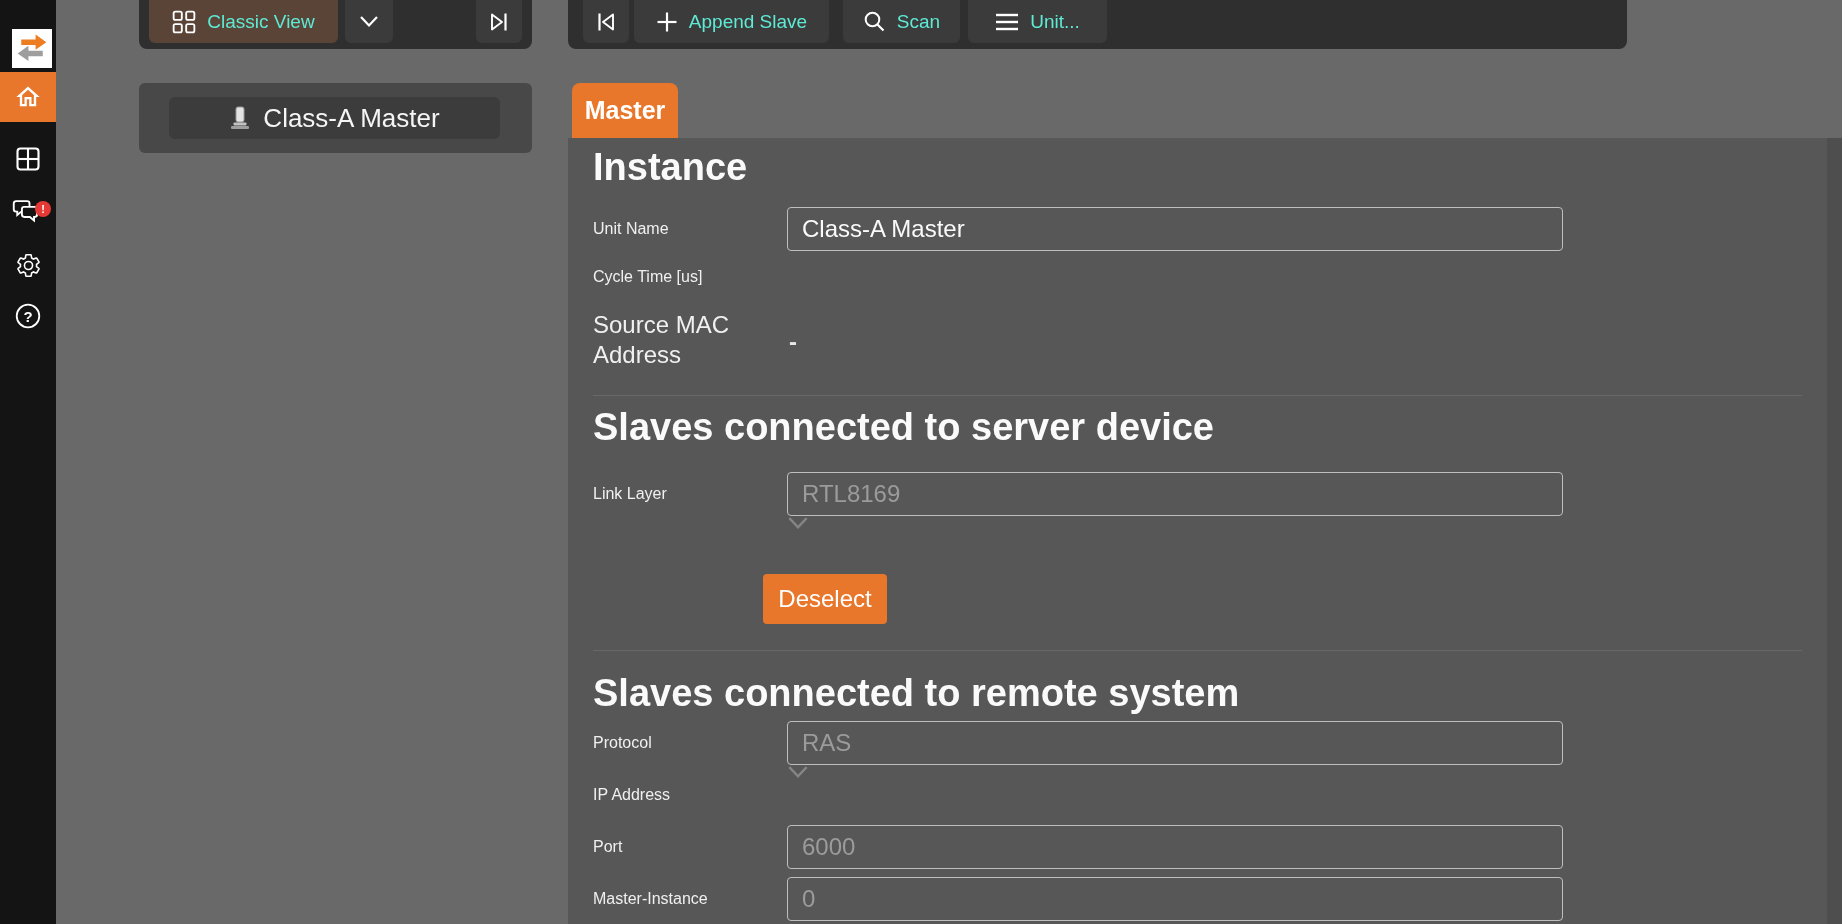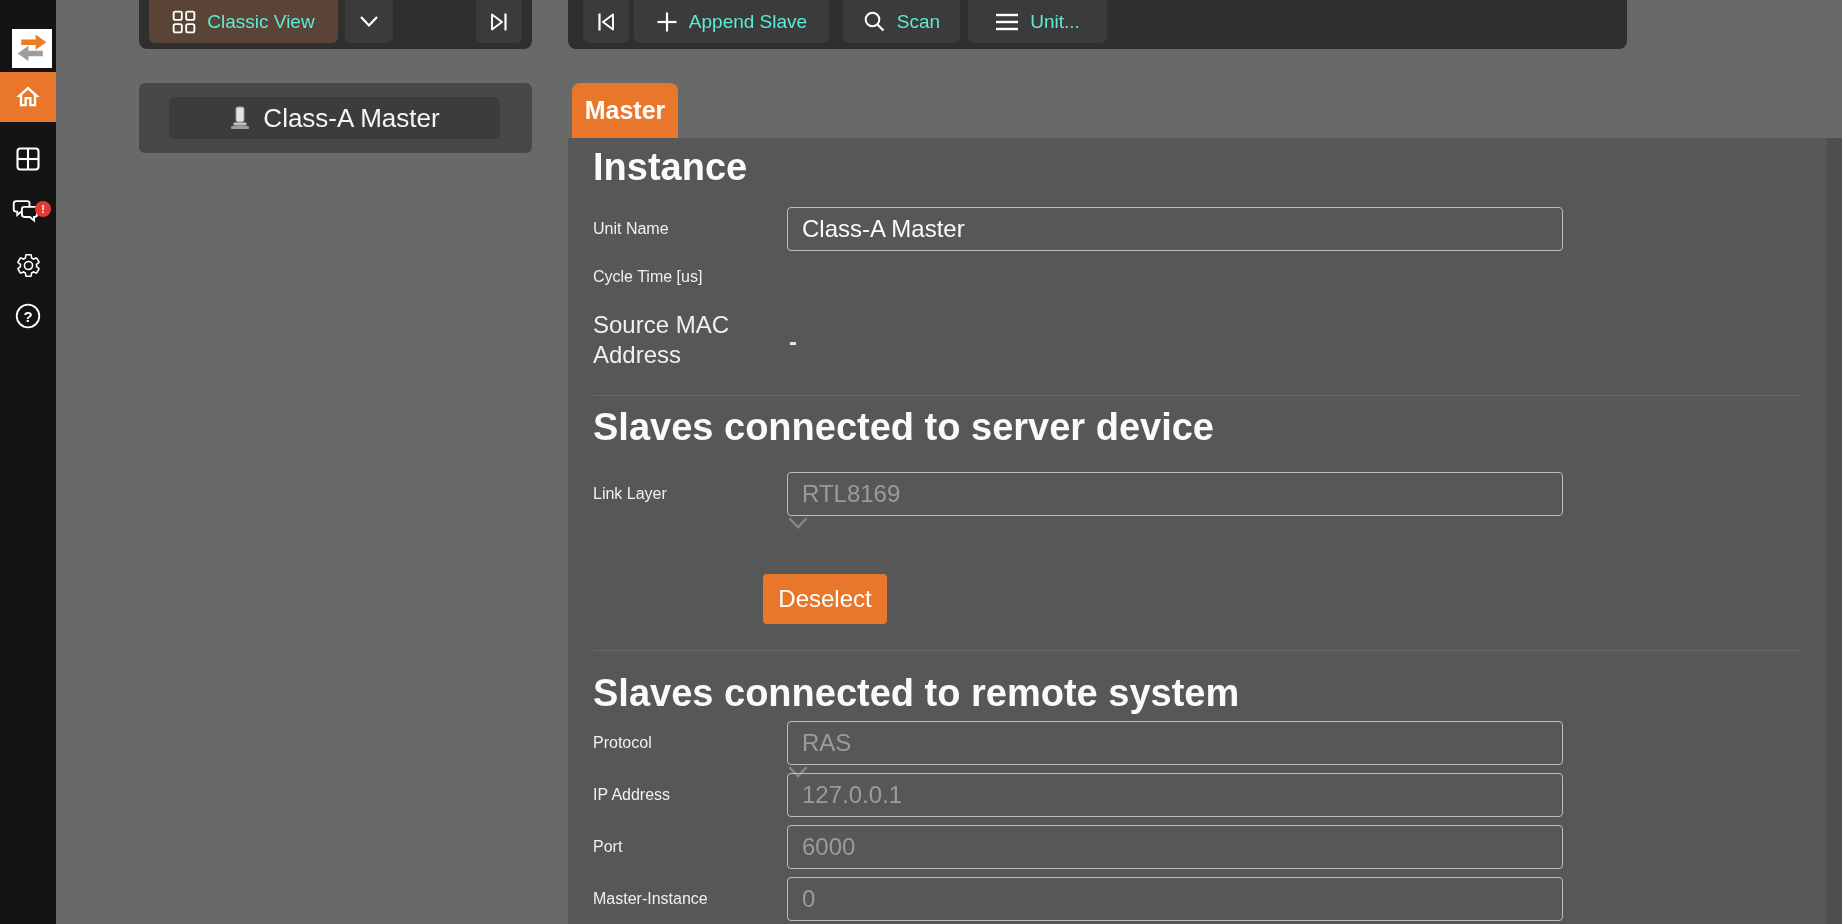--- a/index.html
+++ b/index.html
@@ -228,23 +228,20 @@
           <span>RAS</span>
         </div>
         <svg class="chev" width="22" height="14" viewBox="0 0 20 13">
           <polyline points="2,2 10,10.5 18,2" fill="none" stroke="#858585" stroke-width="2.2"></polyline>
         </svg>
       </div>
     </div>
 
     <div class="row" style="top:635px;">
       <div class="rlabel">IP Address</div>
-      <div class="rctrl">
-        <input class="field disabled" readonly="" value="127.0.0.1" style="">
-      </div>
     </div>
 
     <div class="row" style="top:687px;">
       <div class="rlabel">Port</div>
       <div class="rctrl">
         <input class="field disabled" readonly="" value="6000" style="">
       </div>
     </div>
 
     <div class="row" style="top:739px;">

